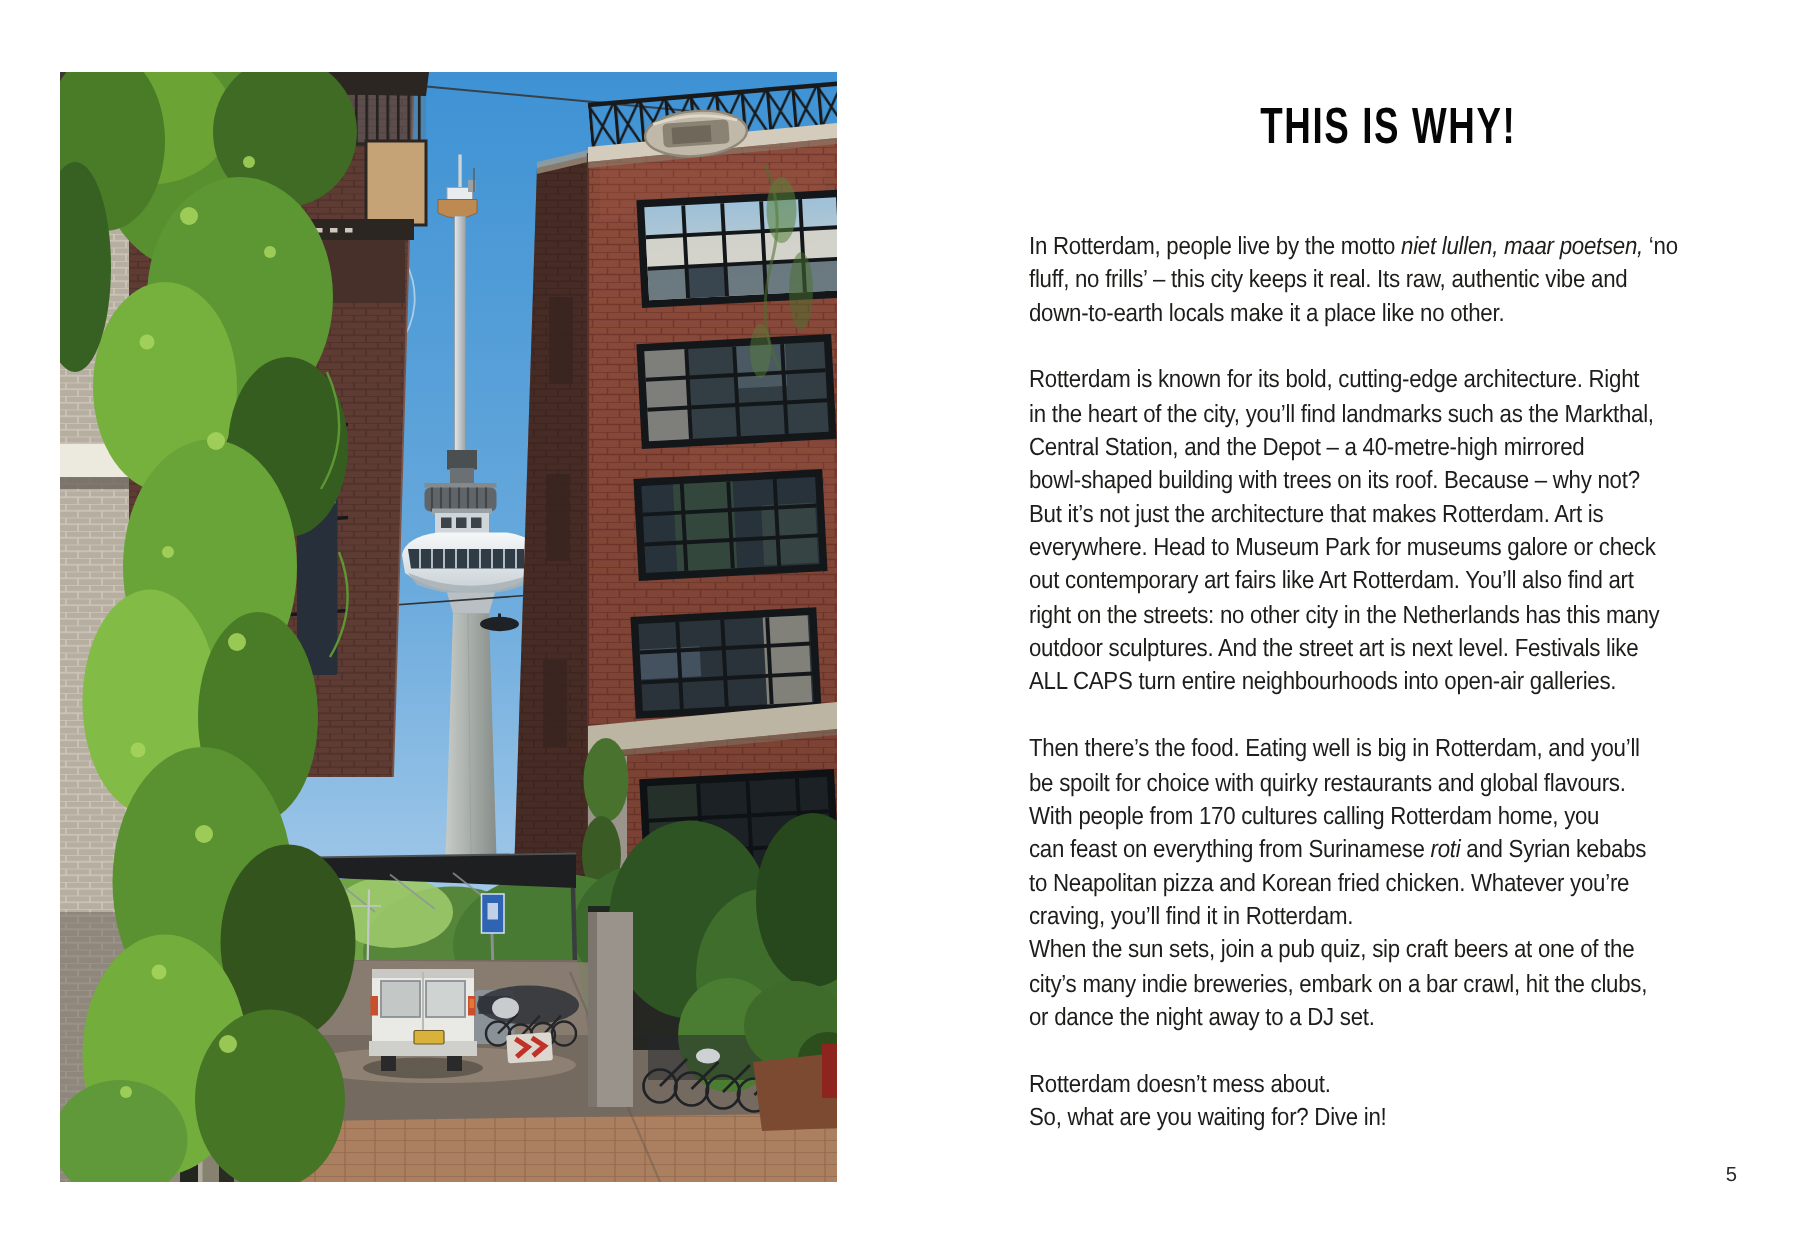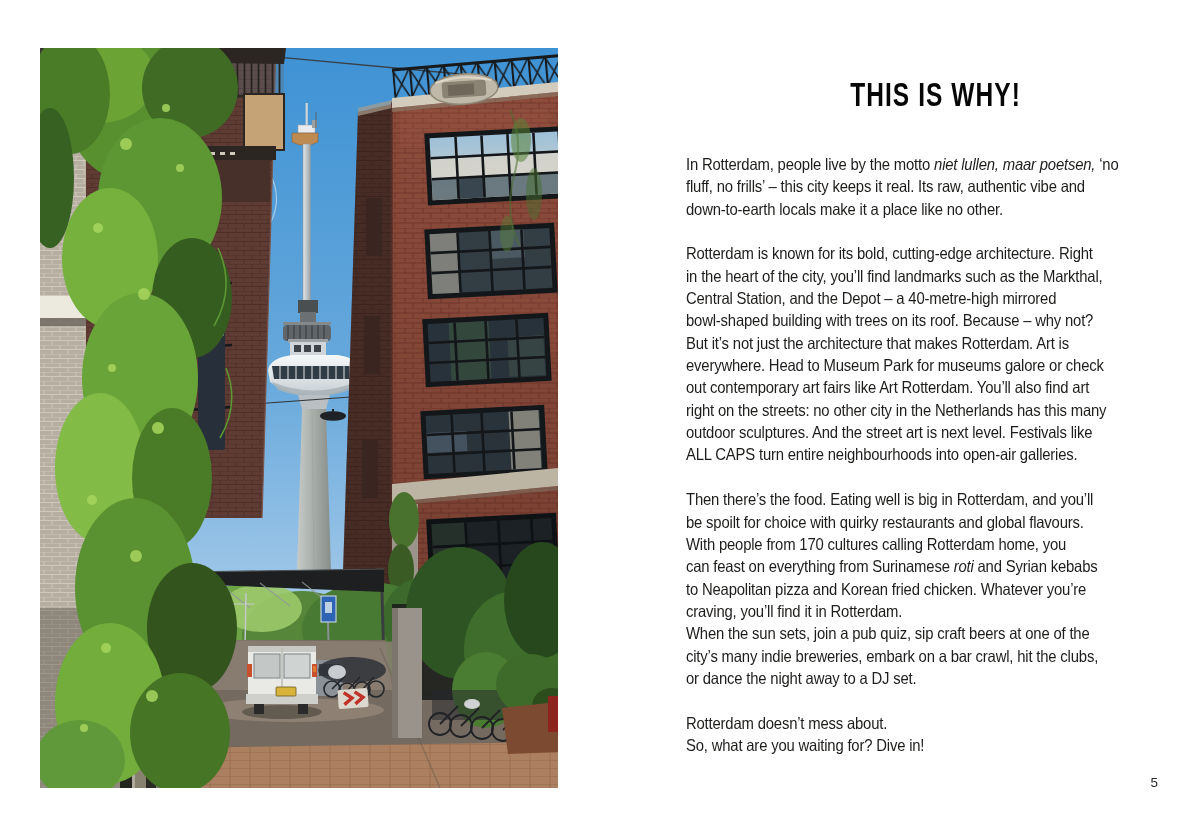--- a/index.html
+++ b/index.html
@@ -1,19 +1,19 @@
 <!DOCTYPE html>
 <html><head>
 <meta charset="utf-8">
 <style>
   html,body{margin:0;padding:0;background:#ffffff;width:1200px;height:829px;position:relative;
     font-family:"Liberation Sans",sans-serif;overflow:hidden;}
   .photo{position:absolute;left:40px;top:48px;width:518px;height:740px;}
   .photo svg{display:block;width:518px;height:740px;}
-  h1.page-title{position:absolute;left:686px;top:62px;width:472px;margin:14px;text-align:center;
+  h1.page-title{position:absolute;left:686px;top:62px;width:472px;margin:4px;text-align:center;
     font-size:34px;line-height:36px;font-weight:bold;color:#060606;}
   h1.page-title .hx{display:inline-block;transform:scaleX(.72);transform-origin:50% 50%;
     letter-spacing:1.5px;white-space:nowrap;}
   .article{position:absolute;left:686px;top:153px;width:535px;color:#1e1d1b;
     font-size:16.5px;line-height:22.35px;letter-spacing:-0.2px;
     transform:scaleX(.9);transform-origin:0 0;}
   .article p.para{margin:0 0 22.35px 0;}
   .article p.para:last-child{margin-bottom:0;}
   .article .line{display:block;white-space:nowrap;}
   .article em{font-style:italic;}

